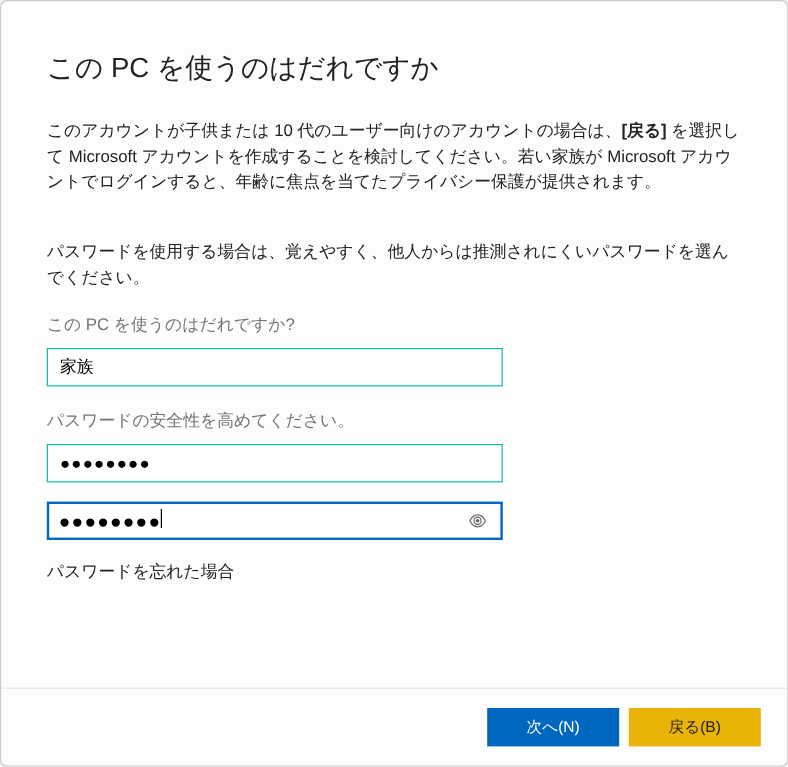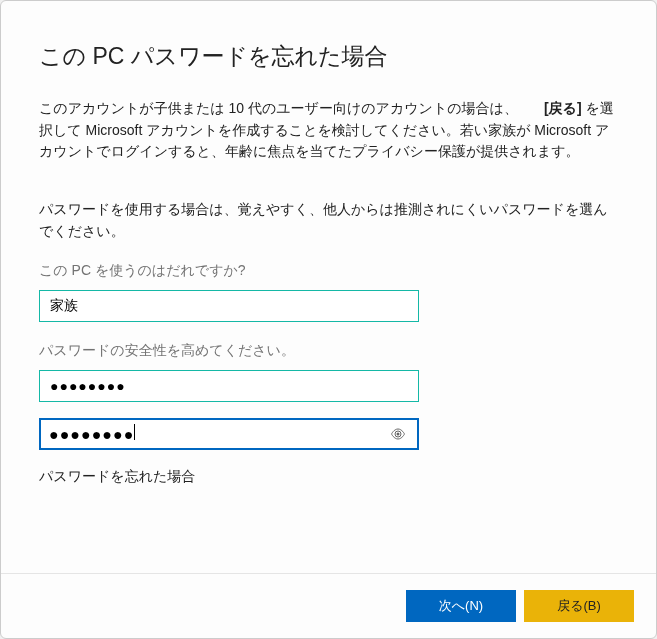--- a/index.html
+++ b/index.html
@@ -5,21 +5,21 @@
     * { box-sizing: border-box; margin: 0; padding: 0; }
     body { font-family: "Yu Gothic UI", "Meiryo", sans-serif; background: #f0f0f0; width: 657px; height: 639px; }
     .window { width: 657px; height: 639px; background: #fdfdfd; border: 1px solid #ccc; border-radius: 6px; display: flex; flex-direction: column; }
     .titlebar { display: flex; align-items: center; justify-content: space-between; height: 32px; padding: 0 8px 0 12px; border-bottom: 1px solid #e5e5e5; }
     .titlebar-title { font-size: 12px; color: #444; }
     .close-btn { width: 40px; height: 30px; display: flex; align-items: center; justify-content: center; cursor: pointer; }
     .close-btn svg { width: 12px; height: 12px; }
     .content { flex: 1; padding: 40px 38px 20px 38px; display: flex; flex-direction: column; }
     .heading { font-size: 23px; font-weight: 400; color: #222; margin-bottom: 26px; }
     .para { font-size: 14px; color: #222; line-height: 1.55; margin-bottom: 16px; }
-    .bold { font-weight: 700; margin-left: 26px; }
+    .bold { font-weight: 700; }
     .section-gap { margin-top: 20px; }
     .label { font-size: 14px; color: #737373; margin-bottom: 10px; margin-top: 4px; }
     .field { width: 380px; height: 32px; border: 1px solid #14b8a6; background: #fff; padding: 0 10px; font-size: 14px; display: flex; align-items: center; margin-bottom: 16px; }
     .field-input { border: none; outline: none; width: 100%; height: 100%; font-size: 14px; background: transparent; font-family: inherit; }
     .field-pw { letter-spacing: 1px; }
     .field-focus { border: 2px solid #0067c0; width: 380px; height: 32px; background: #fff; padding: 0 8px; display: flex; align-items: center; margin-bottom: 16px; position: relative; }
     .reveal-icon { position: absolute; right: 10px; top: 50%; transform: translateY(-50%); cursor: pointer; width: 18px; height: 18px; display: flex; align-items: center; justify-content: center; color: #555; }
     .forgot { font-size: 14px; color: #222; margin-top: 2px; }
     .footer { border-top: 1px solid #e5e5e5; padding: 16px 22px; display: flex; justify-content: flex-end; gap: 8px; }
     .btn { min-width: 110px; height: 32px; font-size: 13px; border: none; cursor: pointer; font-family: inherit; }
@@ -27,21 +27,21 @@
     .btn-secondary { background: #eab308; color: #222; }
     .pw-caret { border-right: 1px solid #000; animation: blink 1s step-end infinite; height: 16px; display: inline-block; }
     @keyframes blink { 50% { border-color: transparent; } }
   </style>
 </head>
 <body>
 
 <div class="window">
 
   <div class="content">
-    <h1 class="heading">この PC パスワードを忘れた場合</h1>
+    <h1 class="heading">この PC を使うのはだれですか</h1>
 
     <p class="para">
       <span>このアカウントが子供または 10 代のユーザー向けのアカウントの場合は、</span><span class="bold">[戻る]</span><span> を選択して Microsoft アカウントを作成することを検討してください。若い家族が Microsoft アカウントでログインすると、年齢に焦点を当てたプライバシー保護が提供されます。</span>
     </p>
 
     <p class="para section-gap">パスワードを使用する場合は、覚えやすく、他人からは推測されにくいパスワードを選んでください。</p>
 
     <div class="label section-gap">この PC を使うのはだれですか?</div>
     <div class="field">
       <input class="field-input" type="text" value="家族" style="">

